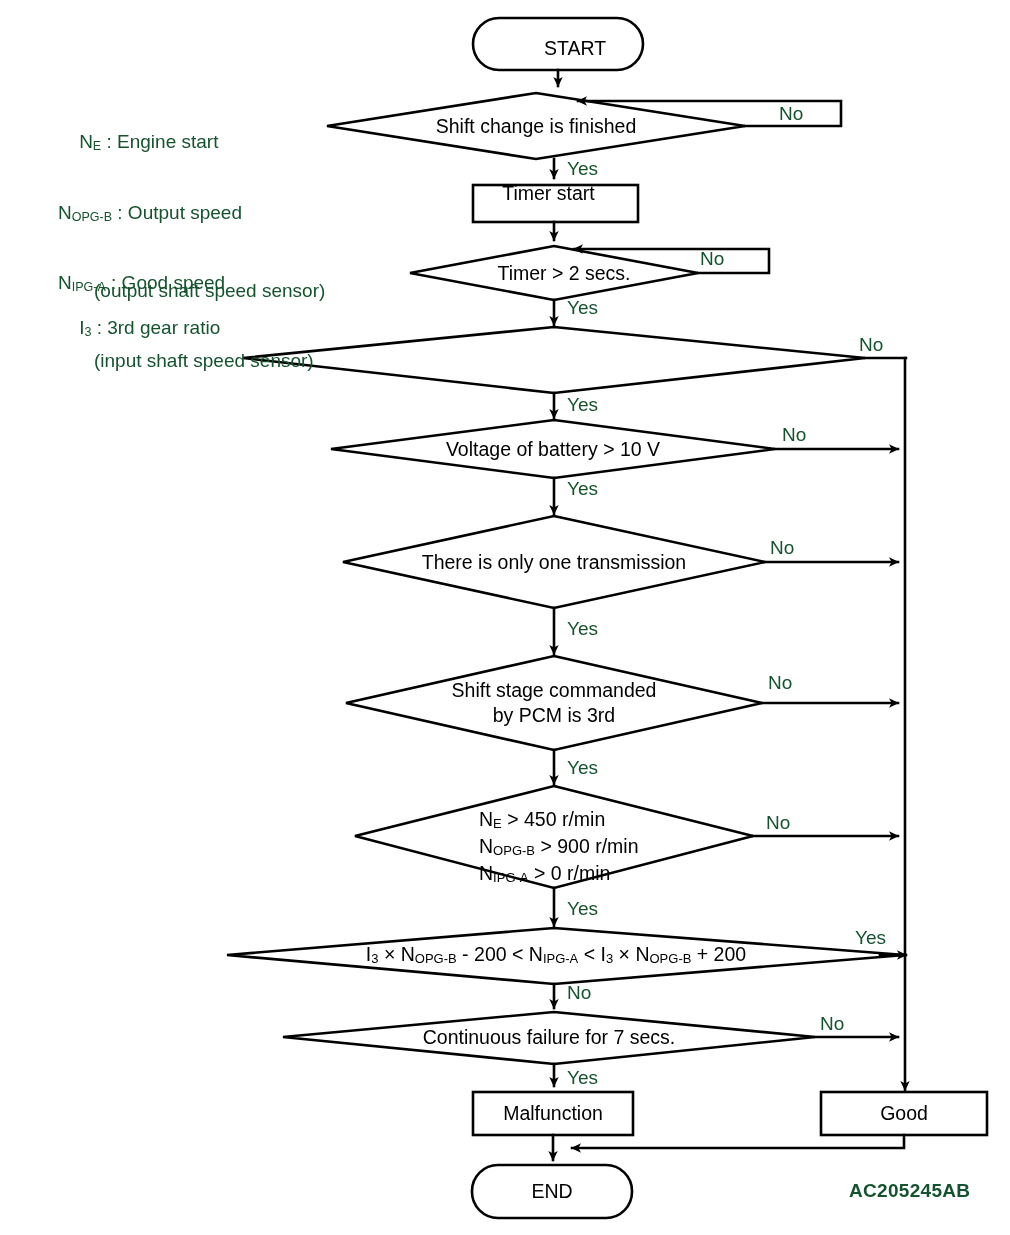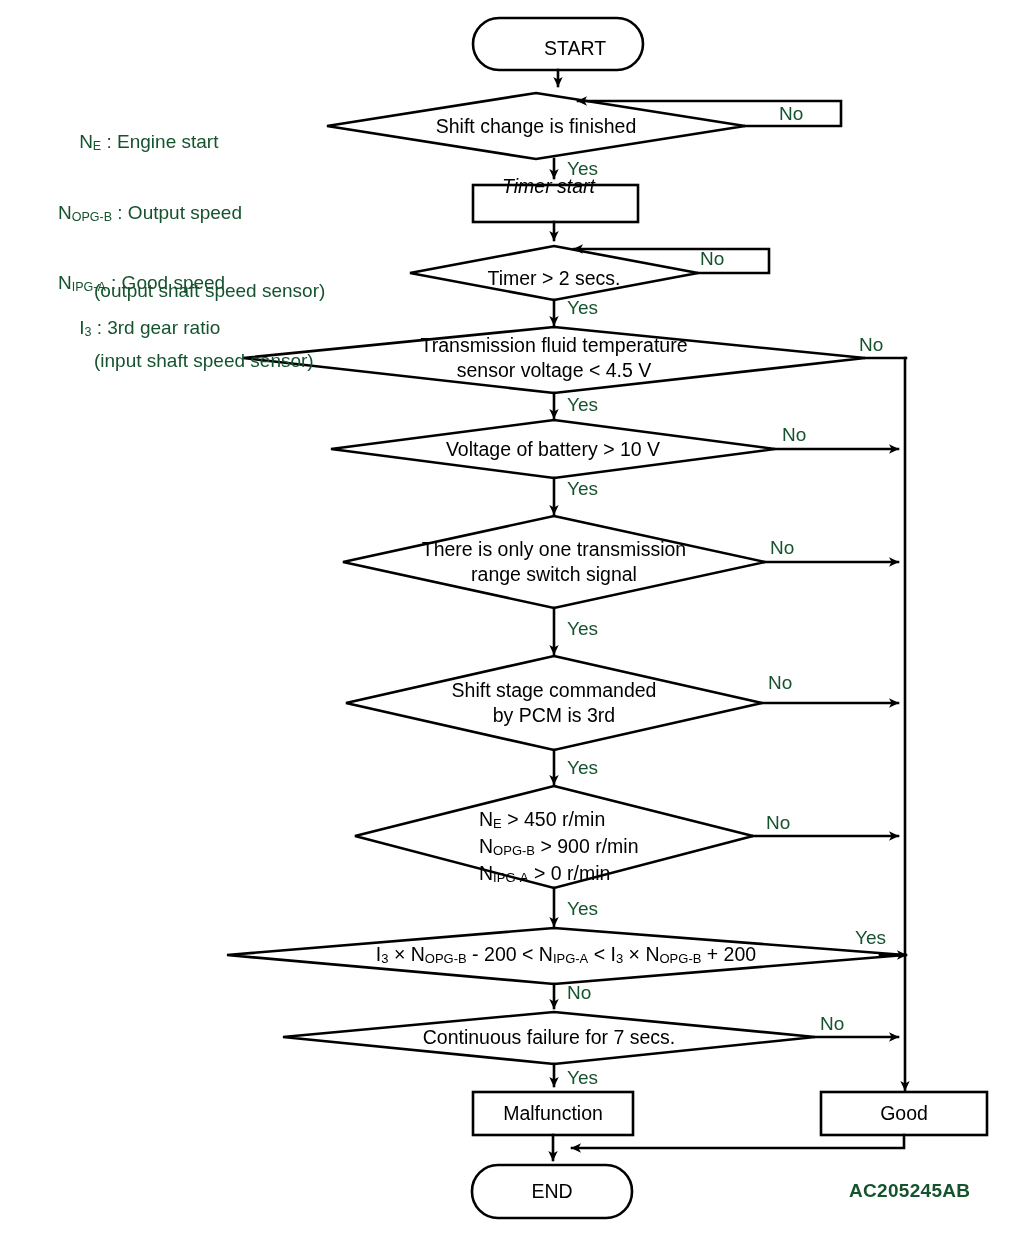--- a/index.html
+++ b/index.html
@@ -112,62 +112,55 @@
   </div>
 
   <div class="node" style="left:473px;top:18px;width:170px;height:61px;margin-left:17px;">
     <div class="nodetext">START</div>
   </div>
 
   <div class="node" style="left:327px;top:108px;width:418px;height:36px;">
     <div class="nodetext">Shift change is finished</div>
   </div>
 
-  <div class="node" style="left:473px;top:168px;width:151px;height:37px;font-style:italic;">
+  <div class="node" style="left:473px;top:175px;width:151px;height:37px;">
     <div class="nodetext">Timer start</div>
   </div>
 
-  <div class="node" style="left:410px;top:255px;width:288px;height:36px;align-items:flex-end;">
+  <div class="node" style="left:420px;top:255px;width:288px;height:36px;">
     <div class="nodetext">Timer &gt; 2 secs.</div>
   </div>
 
-  <div class="node" style="left:243px;top:332px;width:622px;height:52px;">
-    <div class="nodetext">
-      <div>Transmission fluid temperature</div>
-      <div>sensor voltage &lt; 4.5 V</div>
-    </div>
-  </div>
 
   <div class="node" style="left:331px;top:431px;width:444px;height:36px;">
     <div class="nodetext">Voltage of battery &gt; 10 V</div>
   </div>
 
   <div class="node" style="left:343px;top:536px;width:422px;height:52px;">
     <div class="nodetext">
       <div>There is only one transmission</div>
-      <div>range switch signal</div>
     </div>
   </div>
 
   <div class="node" style="left:346px;top:677px;width:416px;height:52px;">
     <div class="nodetext">
       <div>Shift stage commanded</div>
       <div>by PCM is 3rd</div>
     </div>
   </div>
 
   <div class="node" style="left:355px;top:798px;width:398px;height:78px;">
     <div class="nodetext" style="text-align:left;padding-left:124px;margin-top:20px;">
       <div><span>N</span><sub>E</sub><span> &gt; 450 r/min</span></div>
       <div><span>N</span><sub>OPG-B</sub><span> &gt; 900 r/min</span></div>
       <div><span>N</span><sub>IPG-A</sub><span> &gt; 0 r/min</span></div>
     </div>
   </div>
 
-  <div class="node" style="left:227px;top:938px;width:678px;height:34px;">
+  <div class="node" style="left:217px;top:938px;width:678px;height:34px;">
     <div class="nodetext">
       <span>I<sub>3</sub> × N<sub>OPG-B</sub> - 200 &lt; N<sub>IPG-A</sub> &lt; I<sub>3</sub> × N<sub>OPG-B</sub> + 200</span>
     </div>
   </div>
 
   <div class="node" style="left:283px;top:1019px;width:532px;height:36px;">
     <div class="nodetext">Continuous failure for 7 secs.</div>
   </div>
 
   <div class="node" style="left:473px;top:1092px;width:160px;height:43px;align-items:center;">

